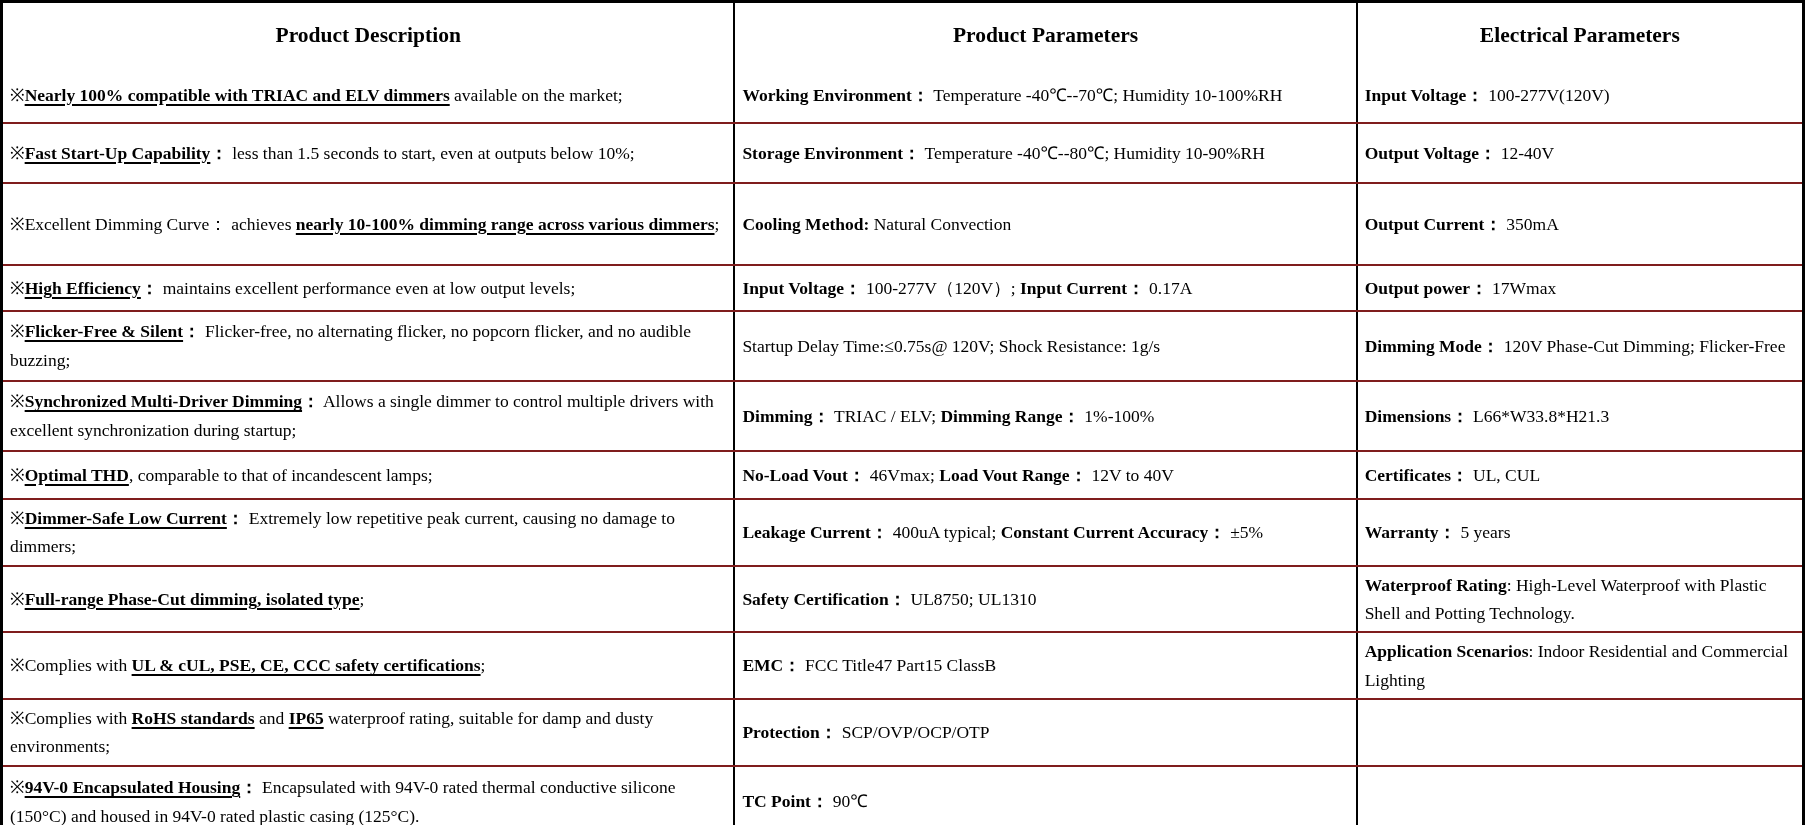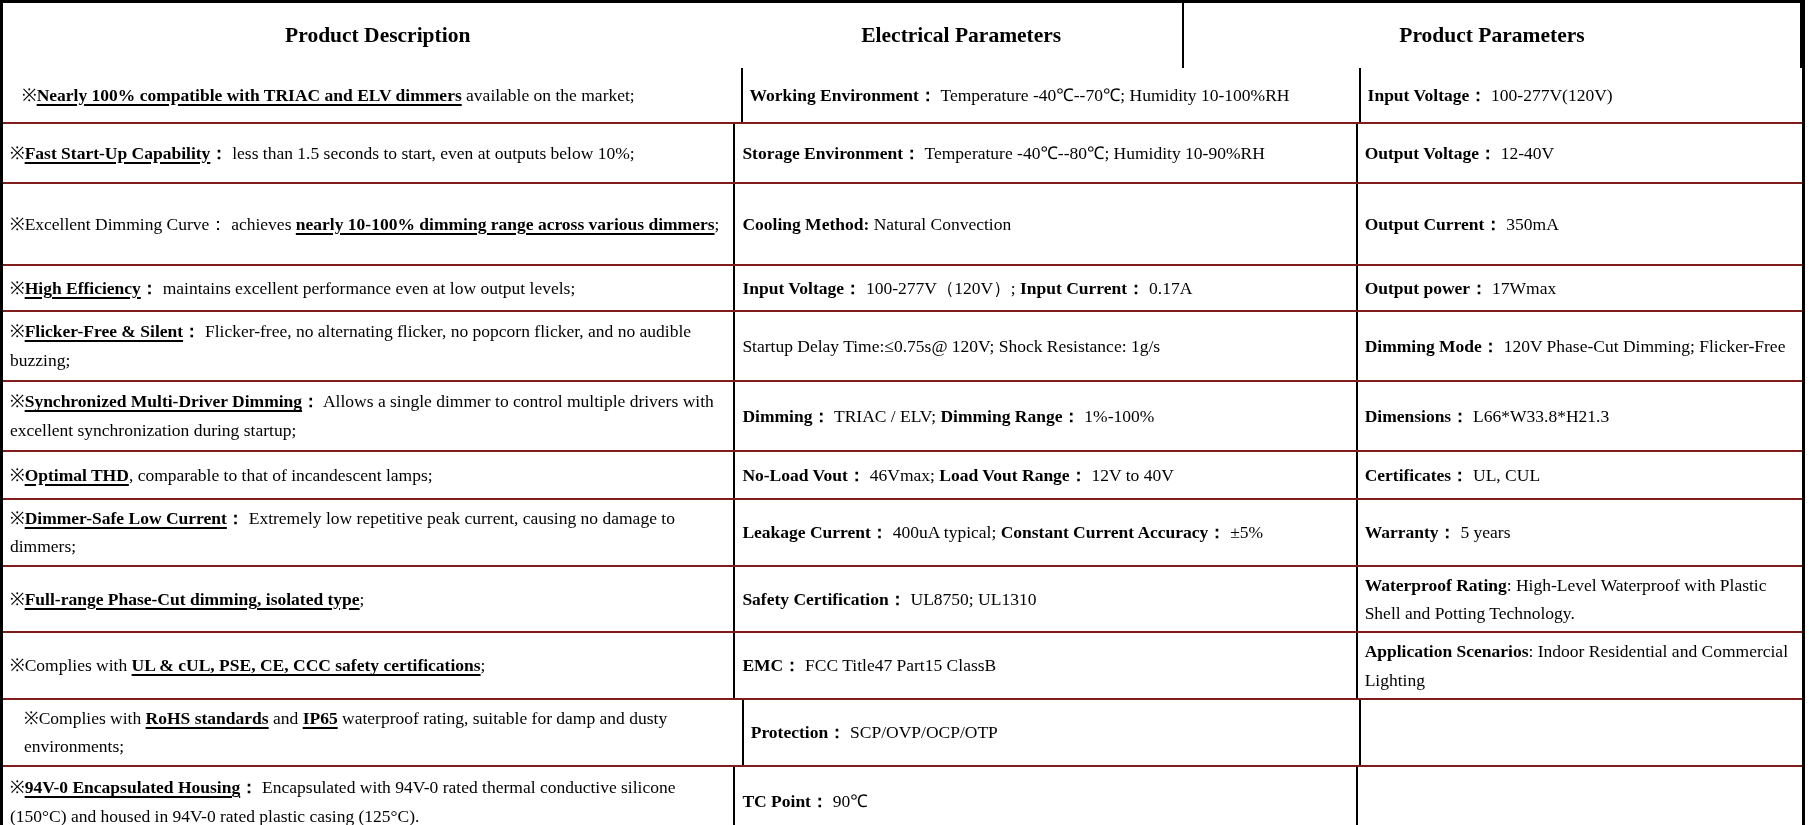--- a/index.html
+++ b/index.html
@@ -5,21 +5,21 @@
   html,body { margin:0; padding:0; background:#ffffff; }
   body { font-family:"Liberation Serif", serif; color:#000000; }
   .spec-table {
     width:1805px;
     margin:0;
     border:3px solid #000000;
     box-sizing:border-box;
     background:#ffffff;
   }
   .row { display:flex; border-top:2px solid #7f1d1d; }
-  .row:first-child { border-top:none;padding-left:12px; }
+  .row:first-child { border-top:none; }
   .cell {
     box-sizing:border-box;
     display:flex;
     align-items:center;
     padding:4px 10px 4px 7px;
     font-size:17.5px;
     line-height:1.62;
   }
   .cell-inner { width:100%; }
   .c1 { width:40.6%; }
@@ -34,22 +34,22 @@
   }
   .seg-b { font-weight:bold; }
   .seg-u { text-decoration:underline; text-decoration-thickness:1.6px; text-underline-offset:3px; }
 </style>
 </head>
 <body>
 
 <div class="spec-table">
   <div class="row header-row">
     <div class="cell c1">Product Description</div>
+    <div class="cell c2">Product Parameters</div>
     <div class="cell c3">Electrical Parameters</div>
-    <div class="cell c2">Product Parameters</div>
   </div>
   <div id="table-body">
       <div class="row" style="min-height: 54px;">
         <div class="cell c1">
           <div class="cell-inner"><span>※</span><span class="seg-b seg-u">Nearly 100% compatible with TRIAC and ELV dimmers</span><span> available on the market;</span></div>
         </div>
         <div class="cell c2">
           <div class="cell-inner"><span class="seg-b">Working Environment：</span><span> Temperature -40℃--70℃; Humidity 10-100%RH</span></div>
         </div>
         <div class="cell c3">
@@ -148,21 +148,21 @@
         <div class="cell c1">
           <div class="cell-inner"><span>※Complies with </span><span class="seg-b seg-u">UL &amp; cUL, PSE, CE, CCC safety certifications</span><span>;</span></div>
         </div>
         <div class="cell c2">
           <div class="cell-inner"><span class="seg-b">EMC：</span><span> FCC Title47 Part15 ClassB</span></div>
         </div>
         <div class="cell c3">
           <div class="cell-inner"><span class="seg-b">Application Scenarios</span><span>: Indoor Residential and Commercial Lighting</span></div>
         </div>
       </div>
-      <div class="row" style="min-height: 63px; padding-left: 14px;">
+      <div class="row" style="min-height: 63px;">
         <div class="cell c1">
           <div class="cell-inner"><span>※Complies with </span><span class="seg-b seg-u">RoHS standards</span><span> and </span><span class="seg-b seg-u">IP65</span><span> waterproof rating, suitable for damp and dusty environments;</span></div>
         </div>
         <div class="cell c2">
           <div class="cell-inner"><span class="seg-b">Protection：</span><span> SCP/OVP/OCP/OTP</span></div>
         </div>
         <div class="cell c3">
           <div class="cell-inner"></div>
         </div>
       </div>

